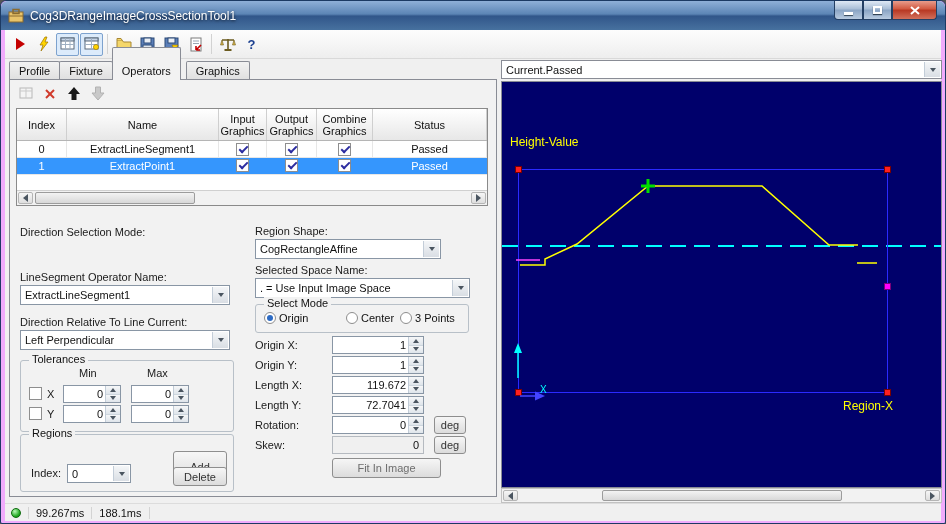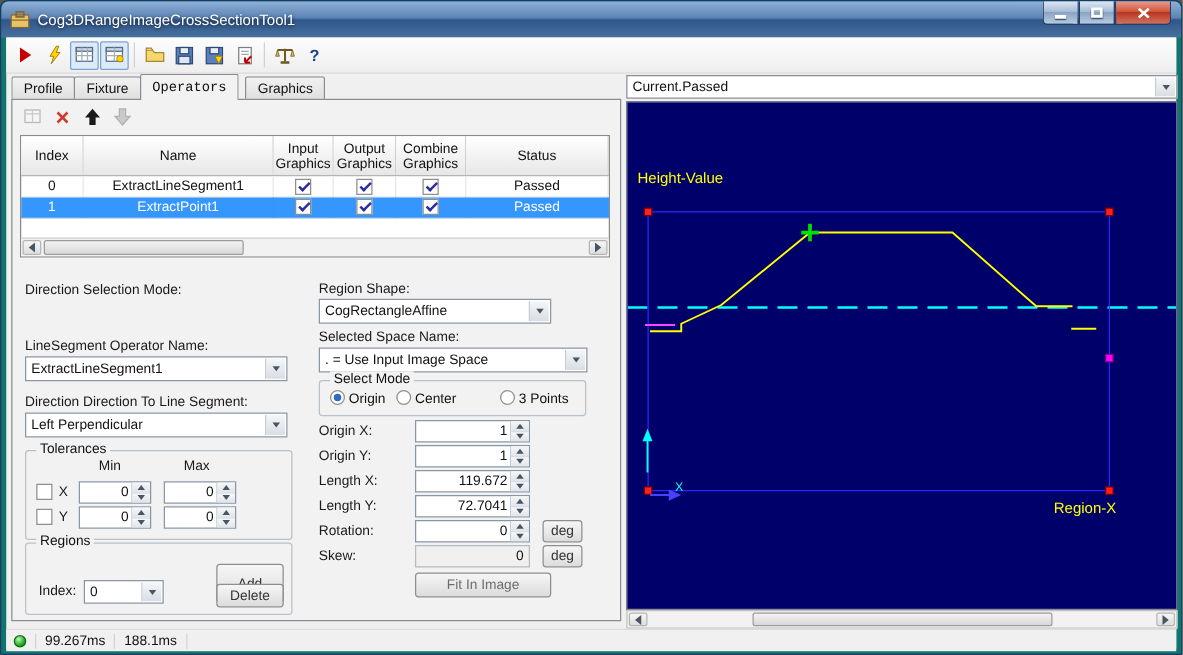--- a/index.html
+++ b/index.html
@@ -1,20 +1,20 @@
 <!DOCTYPE html>
 <html><head>
 <meta charset="utf-8">
 <style>
   * { box-sizing: border-box; margin:0; padding:0; }
   html,body { background:#555; }
   .window {
     position:relative; width:946px; height:524px;
     font-family:"Liberation Sans", sans-serif; font-size:11px; color:#111;
-    background:#0f766e; border:1px solid #1c3a63; border-radius:6px 6px 2px 2px;
+    background:#f0abfc; border:1px solid #1c3a63; border-radius:6px 6px 2px 2px;
     overflow:hidden;
   }
   
   .titlebar {
     position:absolute; top:0; left:0; right:0; height:29px;
     background:linear-gradient(180deg,#8fb0d8 0%,#5c85b5 45%,#31568a 52%,#47719f 100%);
     display:flex; align-items:center; padding:0 7px; border-radius:6px 6px 0 0;
   }
   .title-text { color:#fff; font-size:12px; margin-left:6px; text-shadow:0 1px 3px rgba(0,0,0,.7); }
   .winbtns { position:absolute; top:0; right:8px; display:flex; }
@@ -41,21 +41,21 @@
   .tbtn.pressed { border:1px solid #7da2ce; background:#dcebfb; }
   .tsep { width:1px; height:20px; background:#d2d2d2; margin:0 3px; }
   
   .tabstrip { position:absolute; top:30px; left:4px; height:20px; display:flex; align-items:flex-end; }
   .tab {
     padding:3px 9px 3px; border:1px solid #898c95; border-bottom:none;
     background:linear-gradient(#f2f2f2,#dfdfdf); margin-right:-1px;
     border-radius:2px 2px 0 0; position:relative; z-index:1; cursor:default;
   }
   .tab.gap { margin-left:6px; }
-  .tab.active { background:#f2f2f2; z-index:3; padding-top:5px; top:0;font-family:Liberation Mono, monospace; }
+  .tab.active { background:#f2f2f2; z-index:3; padding-top:17px; top:0; }
   .tabpage {
     position:absolute; top:49px; left:4px; width:488px; height:418px;
     border:1px solid #898c95; background:#f2f2f2; z-index:2;
   }
   
   .minibar { position:absolute; top:4px; left:6px; display:flex; gap:4px; }
   .mbtn { width:20px; height:19px; display:flex; align-items:center; justify-content:center; }
   .grid { position:absolute; left:6px; top:28px; width:472px; height:98px; border:1px solid #8a8a8a; background:#fff; }
   .ghead { display:flex; height:32px; border-bottom:1px solid #b5b5b5; }
   .ghead .cell {
@@ -291,21 +291,21 @@
       </div>
 
       <div class="lbl" style="left:10px;top:146px;">Direction Selection Mode:</div>
       <div class="lbl" style="left:10px;top:191px;">LineSegment Operator Name:</div>
       <div class="combo" style="left:10px;top:205px;width:210px;">
         <span class="txt">ExtractLineSegment1</span>
         <span class="dbtn">
             <i class="tri-down"></i>
           </span>
       </div>
-      <div class="lbl" style="left:10px;top:236px;">Direction Direction To Line Segment:</div>
+      <div class="lbl" style="left:10px;top:236px;">Direction Relative To Line Current:</div>
       <div class="combo" style="left:10px;top:250px;width:210px;">
         <span class="txt">Left Perpendicular</span>
         <span class="dbtn">
             <i class="tri-down"></i>
           </span>
       </div>
 
       <div class="gb" style="left:10px;top:280px;width:214px;height:72px;padding-left:46px;">
         <span class="legend">Tolerances</span>
         <div class="lbl" style="left:58px;top:6px;">Min</div>
@@ -387,21 +387,21 @@
             <i class="tri-down"></i>
           </span>
       </div>
 
       <div class="gb" style="left:245px;top:224px;width:214px;height:29px;">
         <span class="legend">Select Mode</span>
         <span style="position:absolute;left:8px;top:7px;white-space:nowrap;">
           <span class="radio on"></span>
           <span>Origin</span>
         </span>
-        <span style="position:absolute;left:61px;top:7px;white-space:nowrap;text-align:right;">
+        <span style="position:absolute;left:90px;top:7px;white-space:nowrap;text-align:right;">
           <span class="radio"></span>
           <span>Center</span>
         </span>
         <span style="position:absolute;left:144px;top:7px;white-space:nowrap;">
           <span class="radio"></span>
           <span>3 Points</span>
         </span>
       </div>
 
       <div class="lbl" style="left:245px;top:259px;">Origin X:</div>

